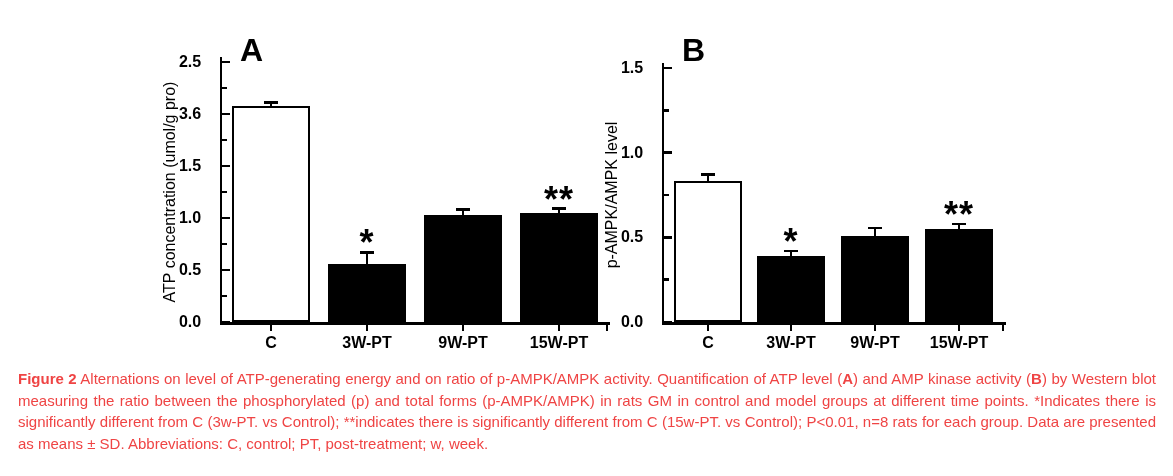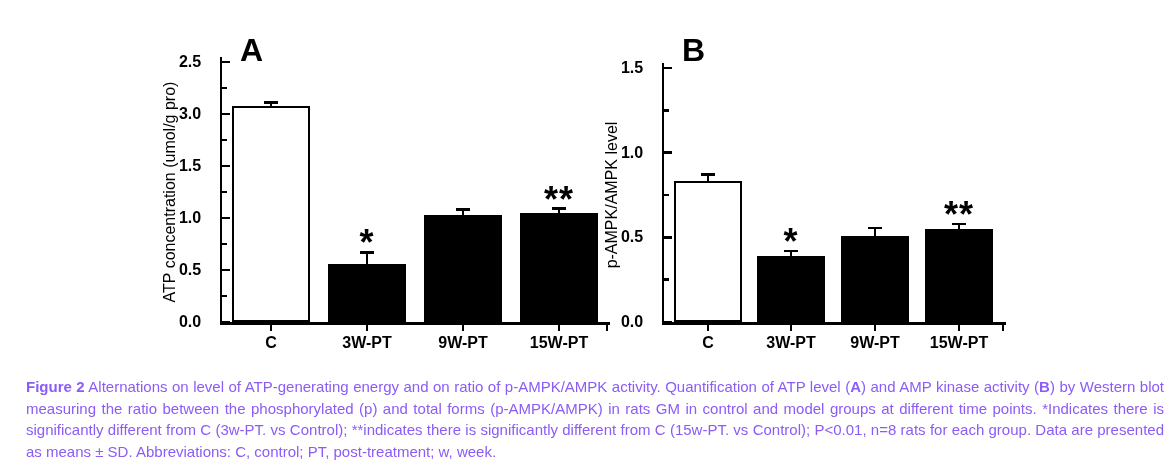--- a/index.html
+++ b/index.html
@@ -32,45 +32,45 @@
     white-space: nowrap;
   }
   .panel-label {
     font-weight: bold; font-size: 32px; line-height: 40px; color: #000000;
   }
   .caption {
     position: absolute;
     left: 18px;
     top: 368px;
     width: 1138px;
-    margin: 8px;
+    margin: 0;
     font-size: 15px;
     line-height: 21.6px;
     text-align: justify;
-    color: #8b5cf6;
+    color: #ef4444;
   }
   .caption b { font-weight: bold; }
 </style>
 </head>
 <body>
 
 <div id="figure">
   <div class="abs" style="left:0;top:0;width:1173px;height:476px;" id="chartA">
       <div class="abs ink" style="left: 219.5px; top: 57px; width: 2.5px; height: 267.5px;"></div>
       <div class="abs ink" style="left: 219.5px; top: 322px; width: 390px; height: 2.5px;"></div>
       <div class="abs ink" style="left: 222px; top: 320.75px; width: 8px; height: 2.5px;"></div>
       <div class="abs ytl" style="left: 170px; top: 312px; width: 40px; height: 20px;">0.0</div>
       <div class="abs ink" style="left: 222px; top: 268.75px; width: 8px; height: 2.5px;"></div>
       <div class="abs ytl" style="left: 170px; top: 260px; width: 40px; height: 20px;">0.5</div>
       <div class="abs ink" style="left: 222px; top: 216.75px; width: 8px; height: 2.5px;"></div>
       <div class="abs ytl" style="left: 170px; top: 208px; width: 40px; height: 20px;">1.0</div>
       <div class="abs ink" style="left: 222px; top: 164.75px; width: 8px; height: 2.5px;"></div>
       <div class="abs ytl" style="left: 170px; top: 156px; width: 40px; height: 20px;">1.5</div>
       <div class="abs ink" style="left: 222px; top: 112.75px; width: 8px; height: 2.5px;"></div>
-      <div class="abs ytl" style="left: 170px; top: 104px; width: 40px; height: 20px;">3.0</div>
+      <div class="abs ytl" style="left: 170px; top: 104px; width: 40px; height: 20px;">3.6</div>
       <div class="abs ink" style="left: 222px; top: 60.75px; width: 8px; height: 2.5px;"></div>
       <div class="abs ytl" style="left: 170px; top: 52px; width: 40px; height: 20px;">2.5</div>
       <div class="abs ink" style="left: 222px; top: 294.75px; width: 5px; height: 2.5px;"></div>
       <div class="abs ink" style="left: 222px; top: 242.75px; width: 5px; height: 2.5px;"></div>
       <div class="abs ink" style="left: 222px; top: 190.75px; width: 5px; height: 2.5px;"></div>
       <div class="abs ink" style="left: 222px; top: 138.75px; width: 5px; height: 2.5px;"></div>
       <div class="abs ink" style="left: 222px; top: 86.75px; width: 5px; height: 2.5px;"></div>
       <div class="abs bar" style="left: 232px; top: 105.68px; width: 78px; height: 216.32px; background: rgb(255, 255, 255); border: 2.5px solid rgb(0, 0, 0);"></div>
       <div class="abs ink" style="left: 269.75px; top: 102.56px; width: 2.5px; height: 3.12px;"></div>
       <div class="abs ink" style="left: 264px; top: 101.31px; width: 14px; height: 2.5px;"></div>

